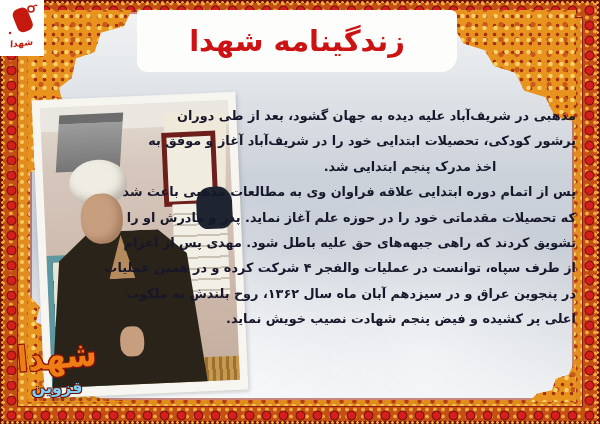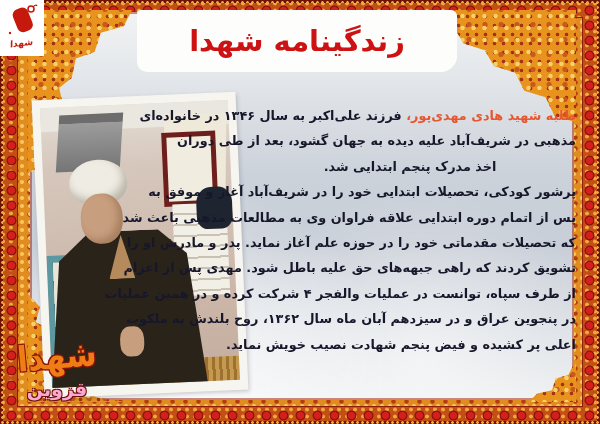--- a/index.html
+++ b/index.html
@@ -84,21 +84,21 @@
     color:#17172b;font-size:12.8px;font-weight:bold;}
   .bio-line{height:25.4px;line-height:25.4px;white-space:nowrap;
     text-align:justify;text-align-last:justify;-moz-text-align-last:justify;}
   .bio-line.centered{text-align:center;text-align-last:center;-moz-text-align-last:center;}
   .hl{color:#e8552e;}
   
   .watermark{position:absolute;left:12px;top:338px;width:90px;text-align:center;direction:rtl;}
   .wm-callig{font-size:31px;font-weight:bold;color:#ef7d15;letter-spacing:-2px;
     transform:rotate(-5deg) scaleY(1.12);display:inline-block;
     text-shadow:1px 1px 0 #8c1408,-1px 1px 0 #8c1408,1px -1px 0 #8c1408,-1px -1px 0 #8c1408;}
-  .wm-city{font-size:19px;font-weight:bold;color:#f9a8d4;margin-top:4px;
+  .wm-city{font-size:16px;font-weight:bold;color:#7dd3fc;margin-top:4px;
     text-shadow:1px 1px 0 #6f1206,-1px 1px 0 #6f1206,1px -1px 0 #6f1206,-1px -1px 0 #6f1206;}
 </style>
 </head>
 <body>
 
 <div class="canvas">
 
   <div class="b-outer"></div>
   <div class="b-mid"></div>
   <div class="b-inner"></div>
@@ -140,26 +140,23 @@
         <rect x="12" y="8" width="16" height="24" rx="6" fill="#c6190e"></rect>
       </g>
       <circle cx="29" cy="9" r="3" fill="none" stroke="#c6190e" stroke-width="1.6"></circle>
       <path d="M31 7 Q 34 4 35 6" fill="none" stroke="#c6190e" stroke-width="1.2"></path>
       <circle cx="8" cy="33" r="1.2" fill="#c6190e"></circle>
     </svg>
     <span class="logo-text">شهدا</span>
   </div>
 
   <div class="bio">
-    <div class="bio-line">
-      <span class="hl">طلبه شهید هادی مهدی‌پور،</span><span> فرزند علی‌اکبر به سال ۱۳۴۶ در خانواده‌ای</span>
-    </div>
     <div class="bio-line">مذهبی در شریف‌آباد علیه دیده به جهان گشود، بعد از طی دوران</div>
+    <div class="bio-line">پرشور کودکی، تحصیلات ابتدایی خود را در شریف‌آباد آغاز و موفق به</div>
     <div class="bio-line centered">اخذ مدرک پنجم ابتدایی شد.</div>
-    <div class="bio-line">پرشور کودکی، تحصیلات ابتدایی خود را در شریف‌آباد آغاز و موفق به</div>
     <div class="bio-line">پس از اتمام دوره ابتدایی علاقه فراوان وی به مطالعات مذهبی باعث شد</div>
     <div class="bio-line">که تحصیلات مقدماتی خود را در حوزه علم آغاز نماید. پدر و مادرش او را</div>
     <div class="bio-line">تشویق کردند که راهی جبهه‌های حق علیه باطل شود. مهدی پس از اعزام</div>
     <div class="bio-line">از طرف سپاه، توانست در عملیات والفجر ۴ شرکت کرده و در همین عملیات</div>
     <div class="bio-line">در پنجوین عراق و در سیزدهم آبان ماه سال ۱۳۶۲، روح بلندش به ملکوت</div>
     <div class="bio-line centered">اعلی پر کشیده و فیض پنجم شهادت نصیب خویش نماید.</div>
   </div>
 
   <div class="watermark">
     <div><span class="wm-callig">شهدا</span></div>

